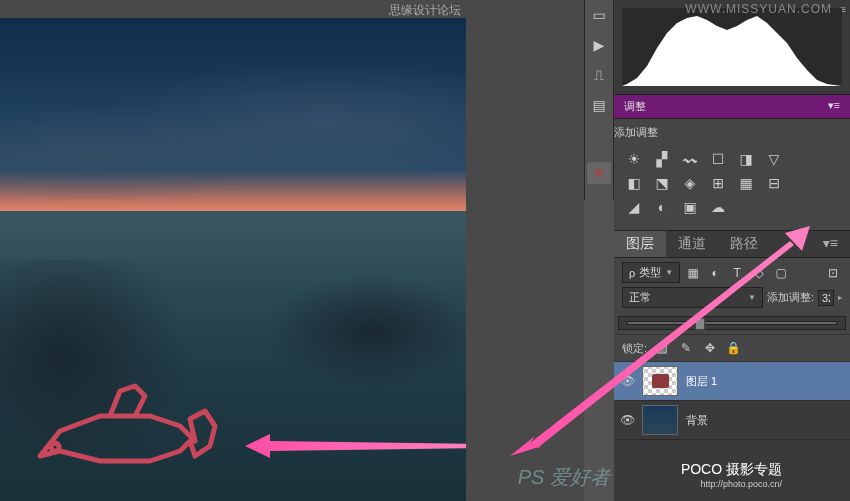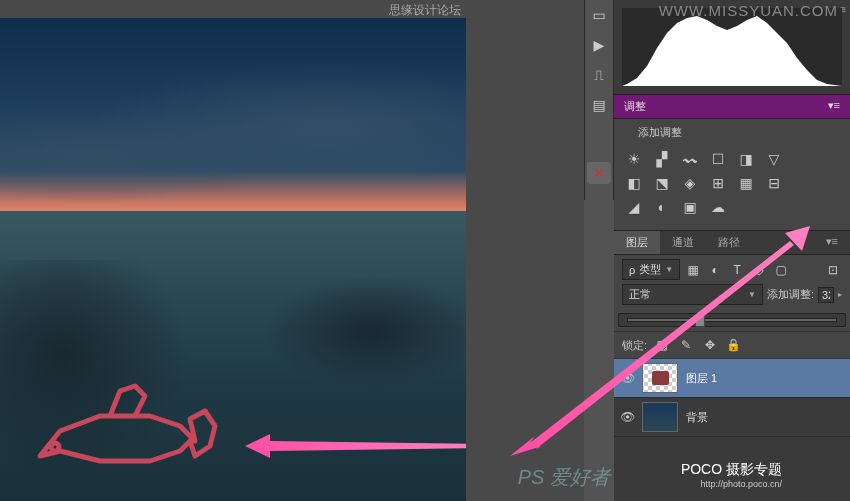--- a/index.html
+++ b/index.html
@@ -28,28 +28,28 @@
 
 .right-panel { position: absolute; right: 0; top: 0; width: 236px; height: 501px; background: #535353; display: flex; flex-direction: column; }
 
 .histogram-panel { height: 95px; background: #3a3a3a; border-bottom: 1px solid #222; position: relative; padding: 8px; }
 .histogram { width: 100%; height: 78px; background: #2a2a2a; position: relative; }
 .histogram svg { width: 100%; height: 100%; }
 .panel-menu { position: absolute; top: 4px; right: 4px; color: #aaa; font-size: 10px; cursor: pointer; }
 
 .adjustments-panel { background: #454545; border-bottom: 1px solid #222; }
 .panel-tab { background: #701a75; padding: 4px 10px; font-size: 11px; color: #ddd; border-bottom: 1px solid #222; display: flex; justify-content: space-between; }
-.adj-label { padding: 6px 24px; font-size: 11px; color: #ccc; }
+.adj-label { padding: 6px 0; font-size: 11px; color: #ccc; }
 .adj-icons { padding: 4px 10px 8px; }
 .adj-row { display: flex; gap: 8px; margin-bottom: 6px; }
 .adj-icon { width: 20px; height: 18px; display: flex; align-items: center; justify-content: center; color: #ccc; font-size: 14px; cursor: pointer; }
 
 .layers-panel { flex: 1; background: #454545; display: flex; flex-direction: column; }
 .layers-tabs { display: flex; background: #3a3a3a; border-bottom: 1px solid #222; }
-.layers-tab { padding: 4px 12px; font-size: 11px; color: #aaa; cursor: pointer; }
+.layers-tab { padding: 4px 12px; font-size: 14px; color: #aaa; cursor: pointer; }
 .layers-tab.active { background: #535353; color: #ddd; }
 
 .layer-controls { padding: 4px 8px; background: #454545; }
 .control-row { display: flex; align-items: center; gap: 4px; margin-bottom: 4px; font-size: 11px; color: #ccc; }
 .dropdown { background: #3a3a3a; border: 1px solid #222; padding: 2px 6px; color: #ddd; font-size: 11px; display: flex; align-items: center; gap: 4px; cursor: pointer; }
 .dropdown-arrow { font-size: 8px; color: #aaa; }
 .icon-btn { width: 18px; height: 18px; display: flex; align-items: center; justify-content: center; color: #ccc; cursor: pointer; font-size: 12px; }
 .opacity-input { background: #3a3a3a; border: 1px solid #222; color: #ddd; width: 16px; padding: 1px 3px; font-size: 11px; }
 
 .opacity-slider-panel { background: #3a3a3a; padding: 4px 8px; border: 1px solid #222; margin: 0 4px 4px; }
@@ -63,21 +63,21 @@
 .layer-item.selected { background: #5a7aa5; }
 .layer-eye { width: 14px; height: 14px; color: #ccc; font-size: 12px; cursor: pointer; }
 .layer-thumb { width: 36px; height: 30px; border: 1px solid #666; background: #888; }
 .layer-thumb.photo { background: linear-gradient(180deg, #1a3a5c 0%, #2a4555 100%); }
 .layer-thumb.checker { background: repeating-conic-gradient(#ccc 0% 25%, #fff 0% 50%) 50% / 8px 8px; position: relative; }
 .layer-thumb.checker::after { content: ''; position: absolute; left: 25%; top: 25%; width: 50%; height: 50%; background: #8a3a3a; border-radius: 2px; }
 .layer-name { font-size: 11px; color: #ddd; }
 .layer-item.selected .layer-name { color: #fff; }
 
 .watermark-top { position: absolute; top: 2px; left: 50%; transform: translateX(-50%); color: #aaa; font-size: 12px; z-index: 20; }
-.watermark-top-right { position: absolute; top: 2px; right: 12px; color: #888; font-size: 15px; z-index: 20; letter-spacing: 1px; }
+.watermark-top-right { position: absolute; top: 2px; right: 18px; color: #888; font-size: 12px; z-index: 20; letter-spacing: 1px; }
 .watermark-bottom { position: absolute; bottom: 12px; right: 68px; color: #fff; font-size: 14px; z-index: 20; text-align: right; }
 .watermark-bottom .sub { font-size: 9px; color: #ccc; }
 .watermark-ps { position: absolute; bottom: 10px; right: 240px; color: rgba(150,200,200,0.5); font-size: 20px; font-style: italic; z-index: 20; }
 </style>
 </head>
 <body>
 
 <div class="main-area">
   <div class="canvas">
     <div class="sky"></div>

